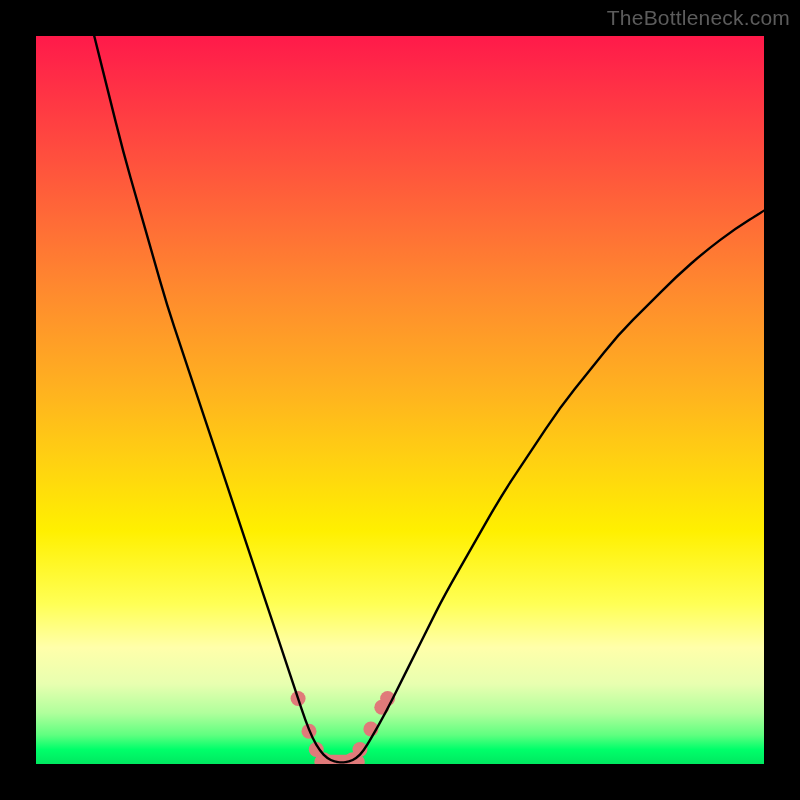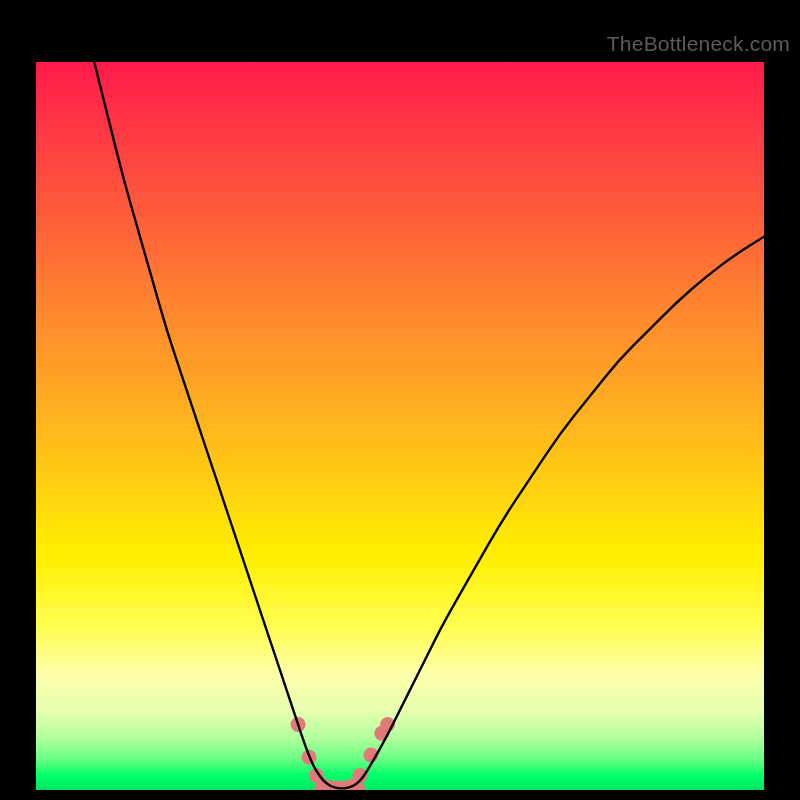--- a/index.html
+++ b/index.html
@@ -9,21 +9,20 @@
     height: 800px;
     background: #000;
     overflow: hidden;
     font-family: Arial, Helvetica, sans-serif;
   }
   .frame {
     position: absolute;
     left: 0; top: 0;
     width: 800px; height: 668px;
     background: #000;
-    margin-top: 26px;
   }
   .plot {
     position: absolute;
     left: 36px;
     top: 36px;
     width: 728px;
     height: 728px;
     background: linear-gradient(to bottom,
       #ff1a4a 0%,
       #ff2a47 5%,

